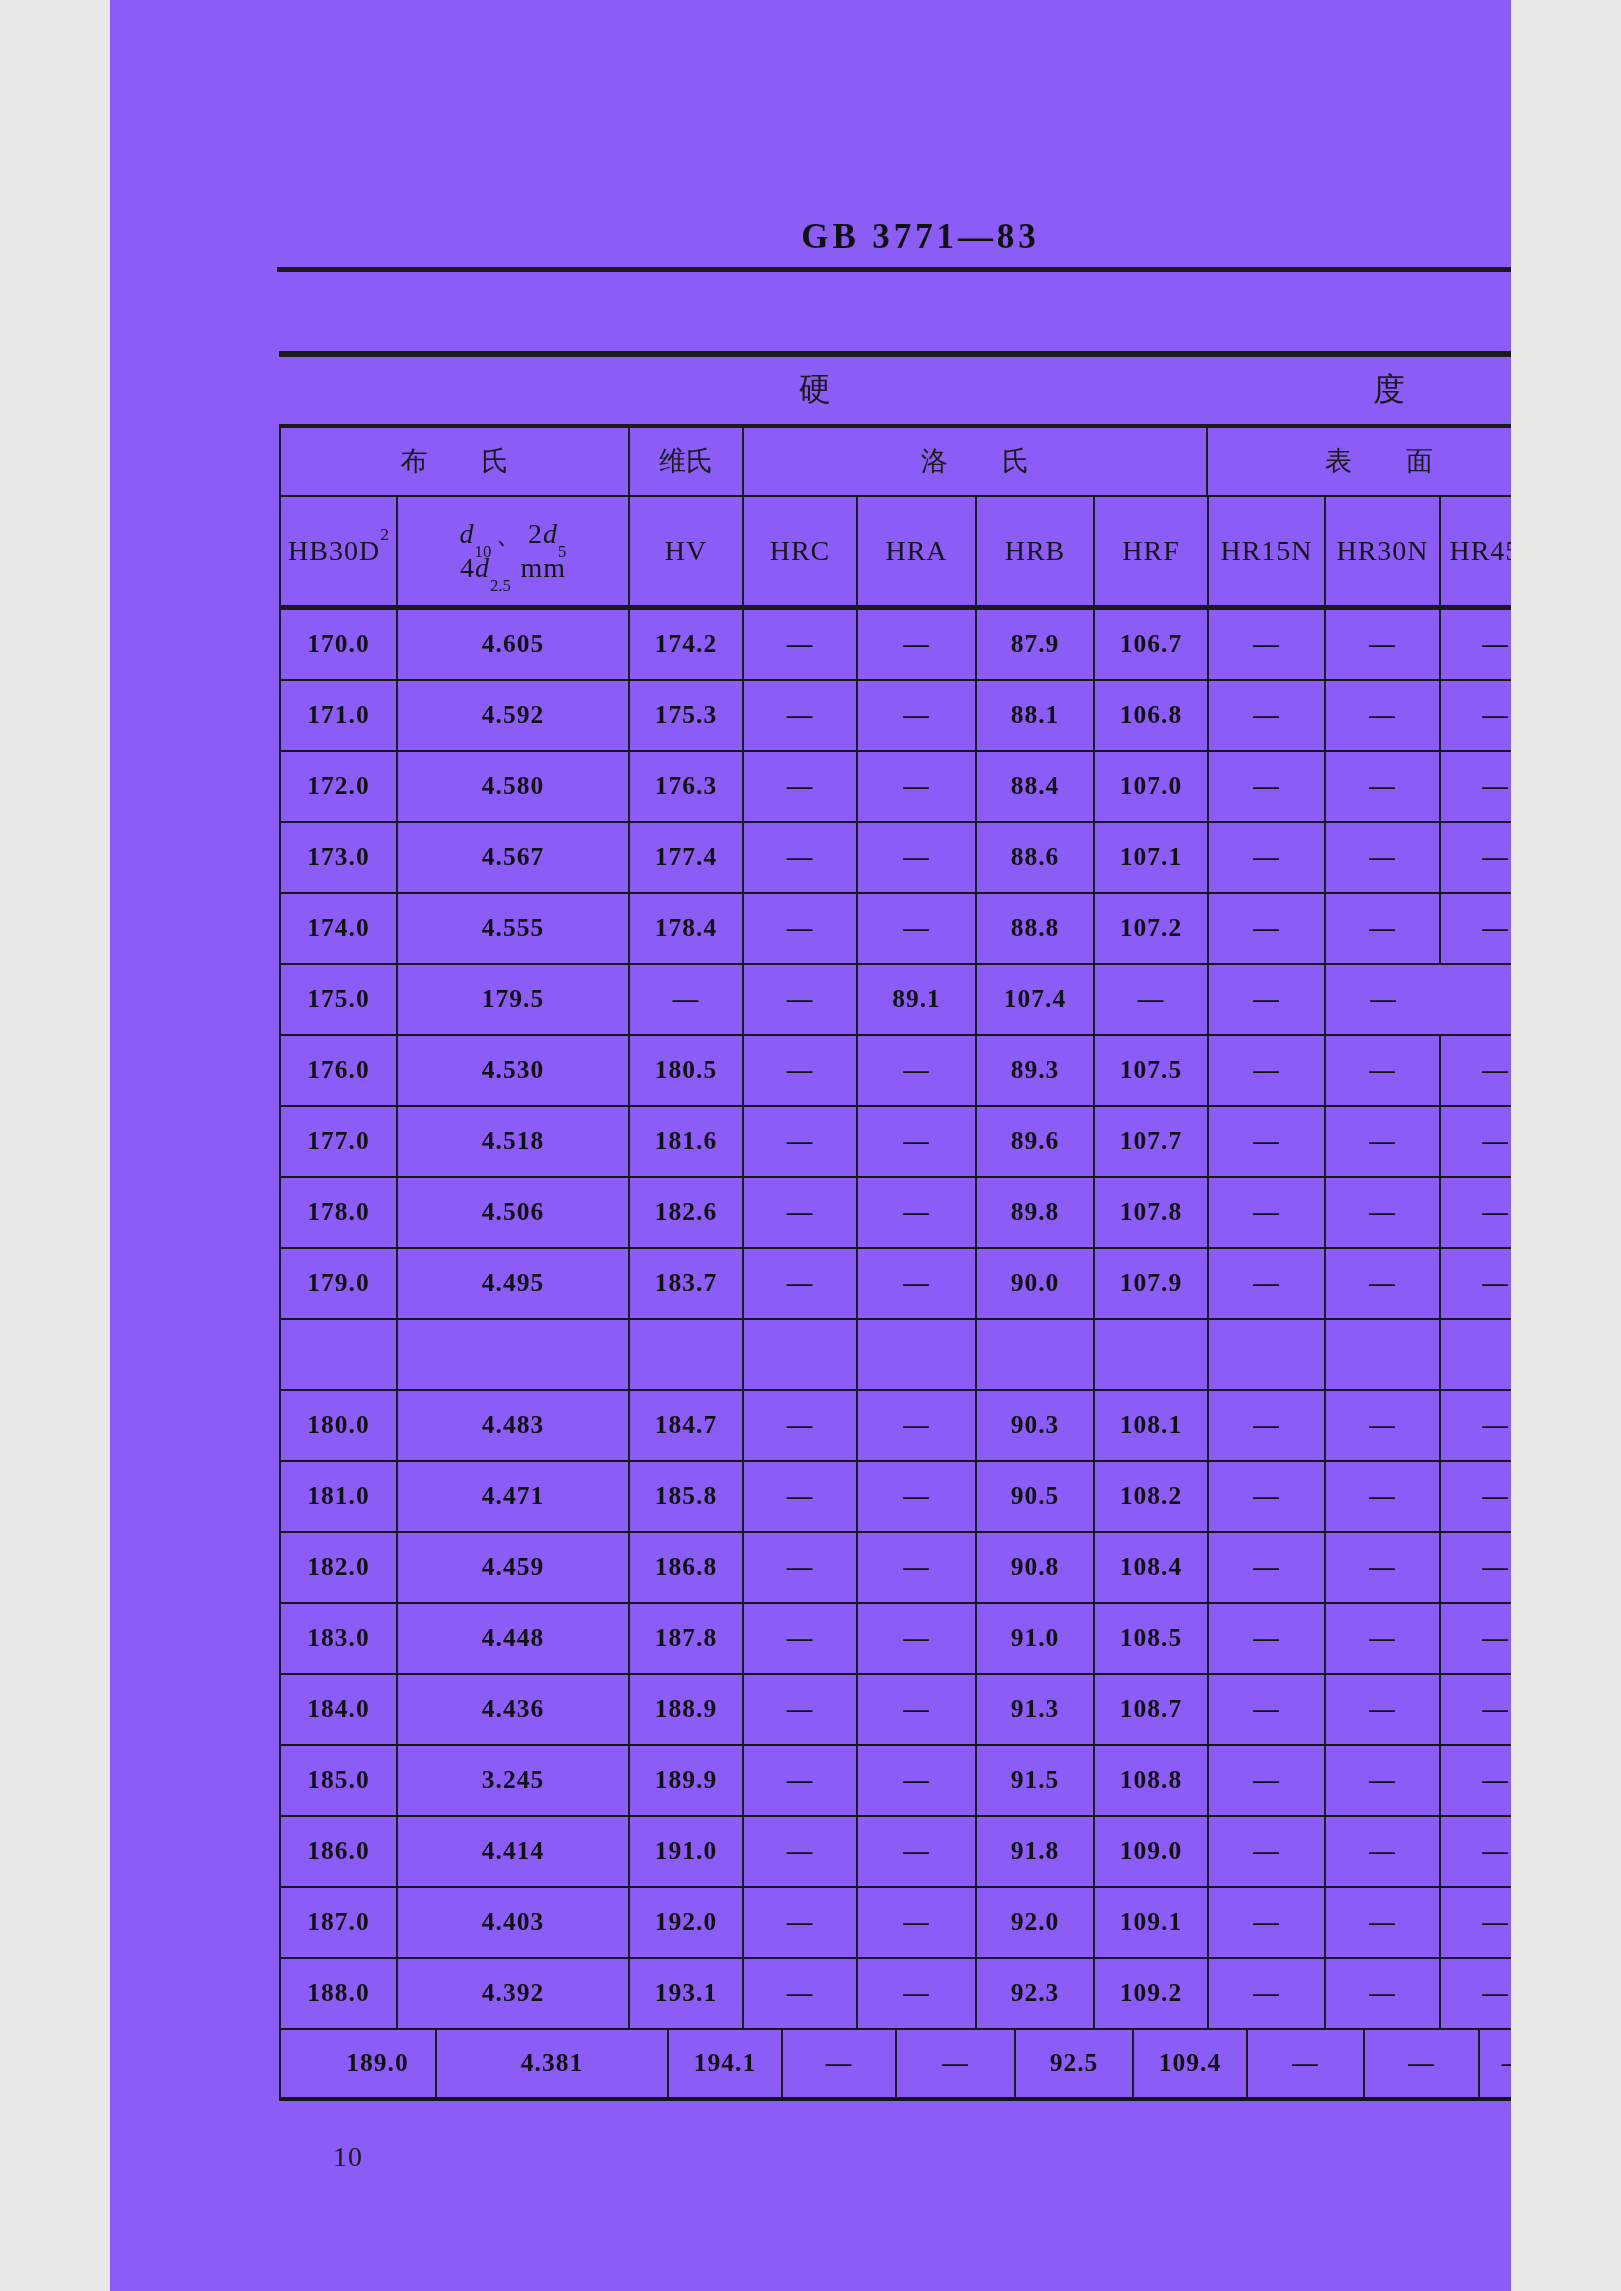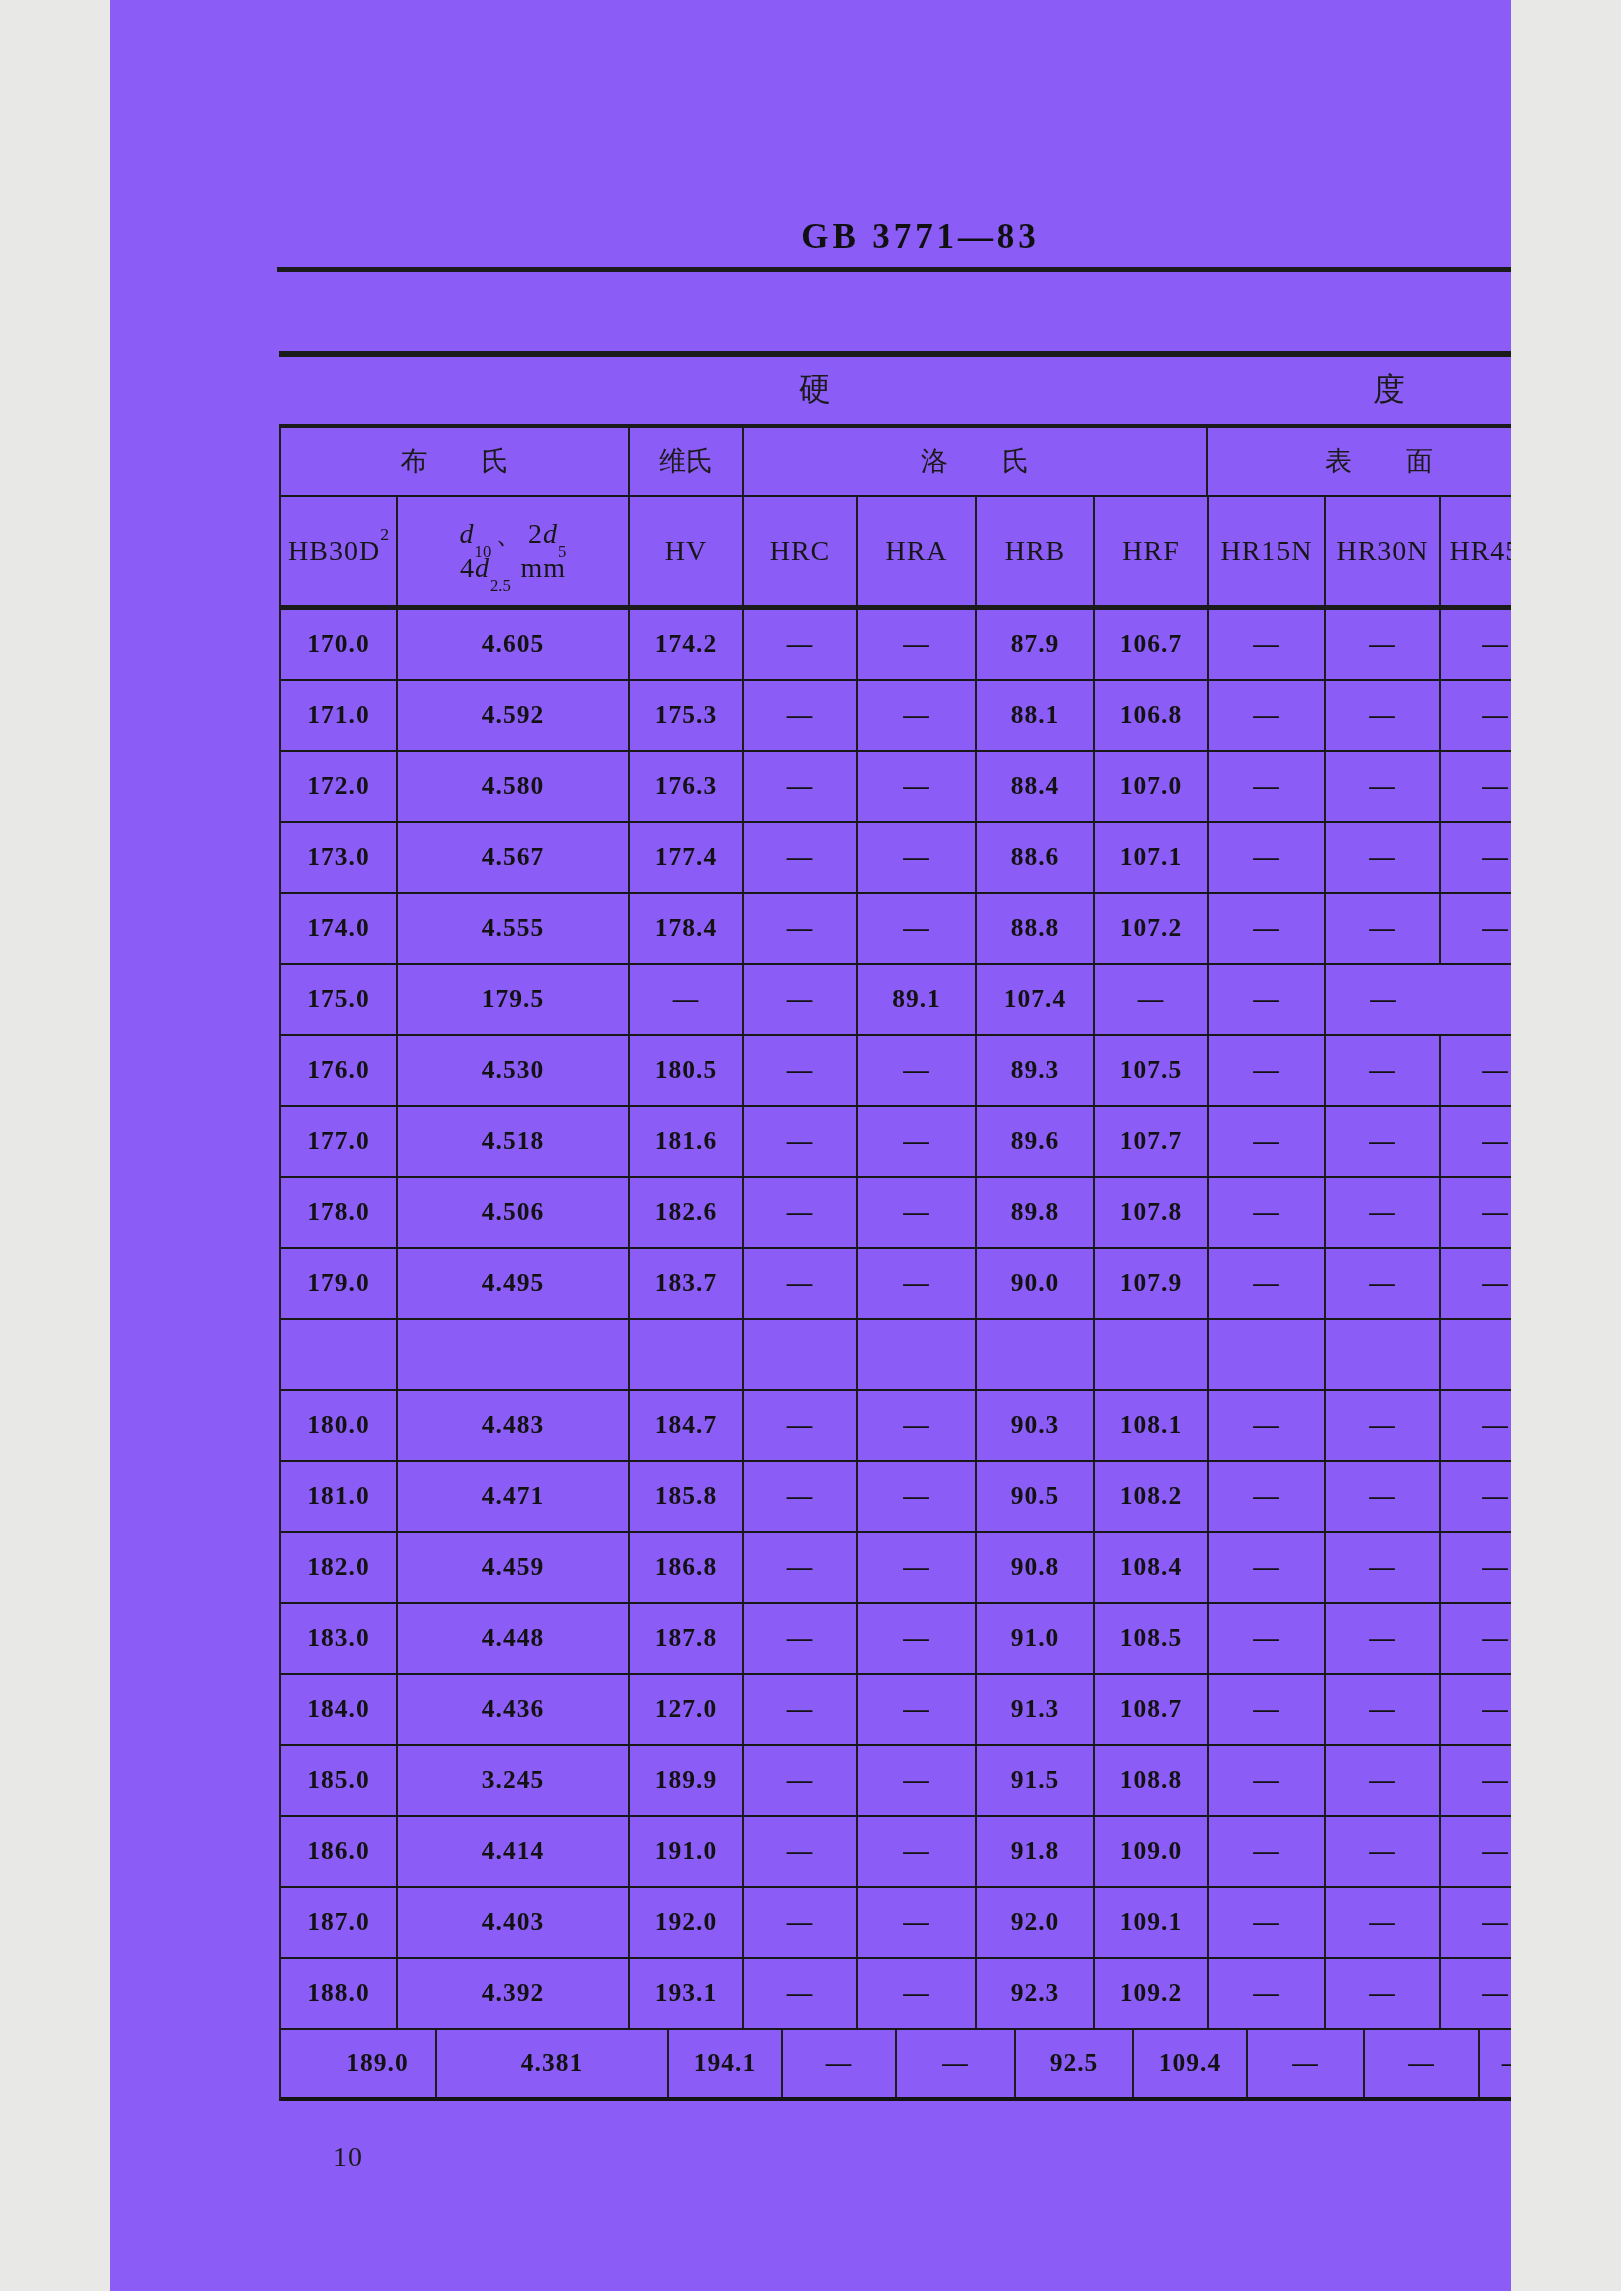--- a/index.html
+++ b/index.html
@@ -321,21 +321,21 @@
           <div class="cell">—</div>
           <div class="cell">91.0</div>
           <div class="cell">108.5</div>
           <div class="cell">—</div>
           <div class="cell">—</div>
           <div class="cell">—</div>
         </div>
         <div class="datarow">
           <div class="cell">184.0</div>
           <div class="cell">4.436</div>
-          <div class="cell">127.0</div>
+          <div class="cell">188.9</div>
           <div class="cell">—</div>
           <div class="cell">—</div>
           <div class="cell">91.3</div>
           <div class="cell">108.7</div>
           <div class="cell">—</div>
           <div class="cell">—</div>
           <div class="cell">—</div>
         </div>
         <div class="datarow">
           <div class="cell">185.0</div>

